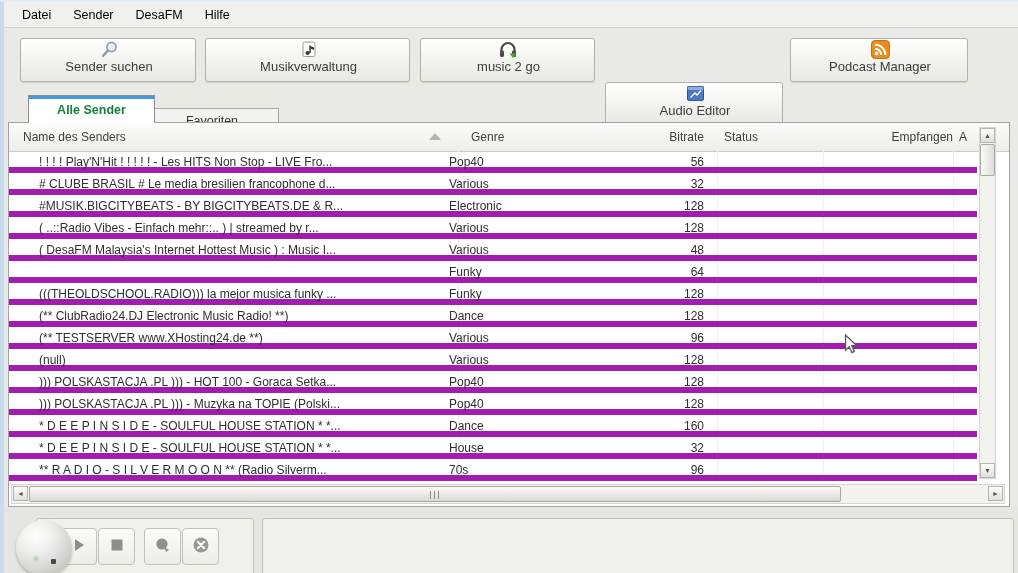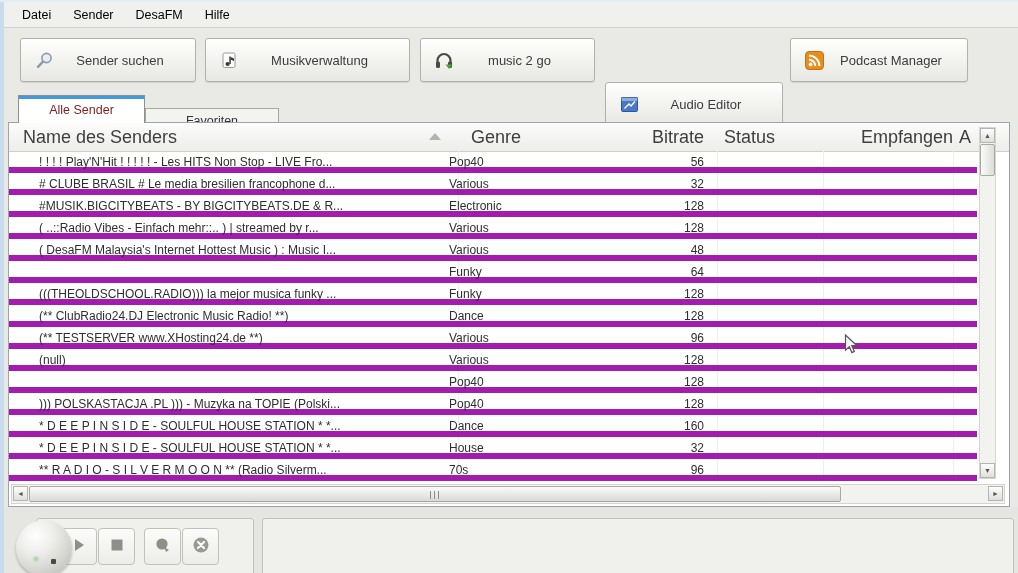--- a/index.html
+++ b/index.html
@@ -15,44 +15,44 @@
   
   .menubar{position:absolute;left:4px;top:2px;right:0;height:25px;background:#f0f0ee;
     border-bottom:1px solid #d2d2cc;display:flex;align-items:center;padding-left:18px;}
   .menu-item{font-size:12.5px;color:#000000;margin-right:22px;cursor:default;}
 
   
   .tbtn{position:absolute;top:38px;height:44px;box-sizing:border-box;
     border:1px solid #b2b2aa;border-radius:3px;
     background:linear-gradient(#ffffff,#f4f4f1 45%,#e7e7e3);
     box-shadow:0 1px 1px rgba(0,0,0,.10);
-    display:flex;align-items:center;padding:0 10px 0 12px;cursor:pointer;}
+    display:flex;align-items:center;padding:0 10px 0 12px;cursor:pointer;flex-direction:column;}
   .tbtn .lbl{flex:1;text-align:center;font-size:13px;color:#3c3c3c;}
   .tbtn .ic{width:22px;height:20px;display:flex;align-items:center;justify-content:center;}
   #btn-search{left:20px;width:176px;}
   #btn-musik{left:205px;width:205px;}
   #btn-m2g{left:420px;width:175px;}
   #btn-audio{left:605px;width:178px;margin-top:44px;}
   #btn-podcast{left:790px;width:178px;}
 
   
   .tab{position:absolute;box-sizing:border-box;font-size:12.5px;display:flex;
     align-items:center;justify-content:center;cursor:pointer;}
-  .tab.active{left:18px;top:95px;width:127px;height:28px;background:#ffffff;
-    border:1px solid #8f8f8f;border-bottom:none;z-index:4;font-weight:normal;color:#7f1d1d;
+  .tab.active{left:28px;top:95px;width:127px;height:28px;background:#ffffff;
+    border:1px solid #8f8f8f;border-bottom:none;z-index:4;font-weight:bold;color:#15803d;
     box-shadow:inset 0 3px 0 var(--tab-accent,#3f9ade);}
   .tab.inactive{left:145px;top:108px;width:134px;height:24px;background:#f3f3f0;
     border:1px solid #a8a8a2;border-bottom:none;z-index:1;color:#333;}
 
   
   .panel{position:absolute;left:8px;top:122px;width:1002px;height:385px;box-sizing:border-box;
     background:#fff;border:1px solid #9aa4ab;z-index:2;}
   .thead{position:absolute;left:0;top:0;right:0;height:28px;
     background:linear-gradient(#fcfcfb,#ededea);border-bottom:1px solid #cfcfca;}
-  .th{position:absolute;top:0;height:28px;line-height:28px;font-size:18px;color:#3f3f3f;cursor:pointer;}
+  .th{position:absolute;top:0;height:28px;line-height:28px;font-size:12px;color:#3f3f3f;cursor:pointer;}
   .th-name{left:14px;}
   .sort-arrow{position:absolute;left:420px;top:10px;width:0;height:0;
     border-left:6px solid transparent;border-right:6px solid transparent;
     border-bottom:7px solid #b4b4ac;}
   .th-genre{left:462px;}
   .th-bitrate{left:560px;width:135px;text-align:right;}
   .th-status{left:715px;}
   .th-empf{left:830px;width:114px;text-align:right;}
   .th-a{left:950px;}
 
@@ -251,20 +251,21 @@
     <span class="c-bitrate">96</span>
   </div>
 
   <div class="trow">
     <span class="c-name">(null)</span>
     <span class="c-genre">Various</span>
     <span class="c-bitrate">128</span>
   </div>
 
   <div class="trow">
+    <span class="c-name">))) POLSKASTACJA .PL ))) - HOT 100 - Goraca Setka...</span>
     <span class="c-genre">Pop40</span>
     <span class="c-bitrate">128</span>
   </div>
 
   <div class="trow">
     <span class="c-name">))) POLSKASTACJA .PL ))) - Muzyka na TOPIE (Polski...</span>
     <span class="c-genre">Pop40</span>
     <span class="c-bitrate">128</span>
   </div>
 

